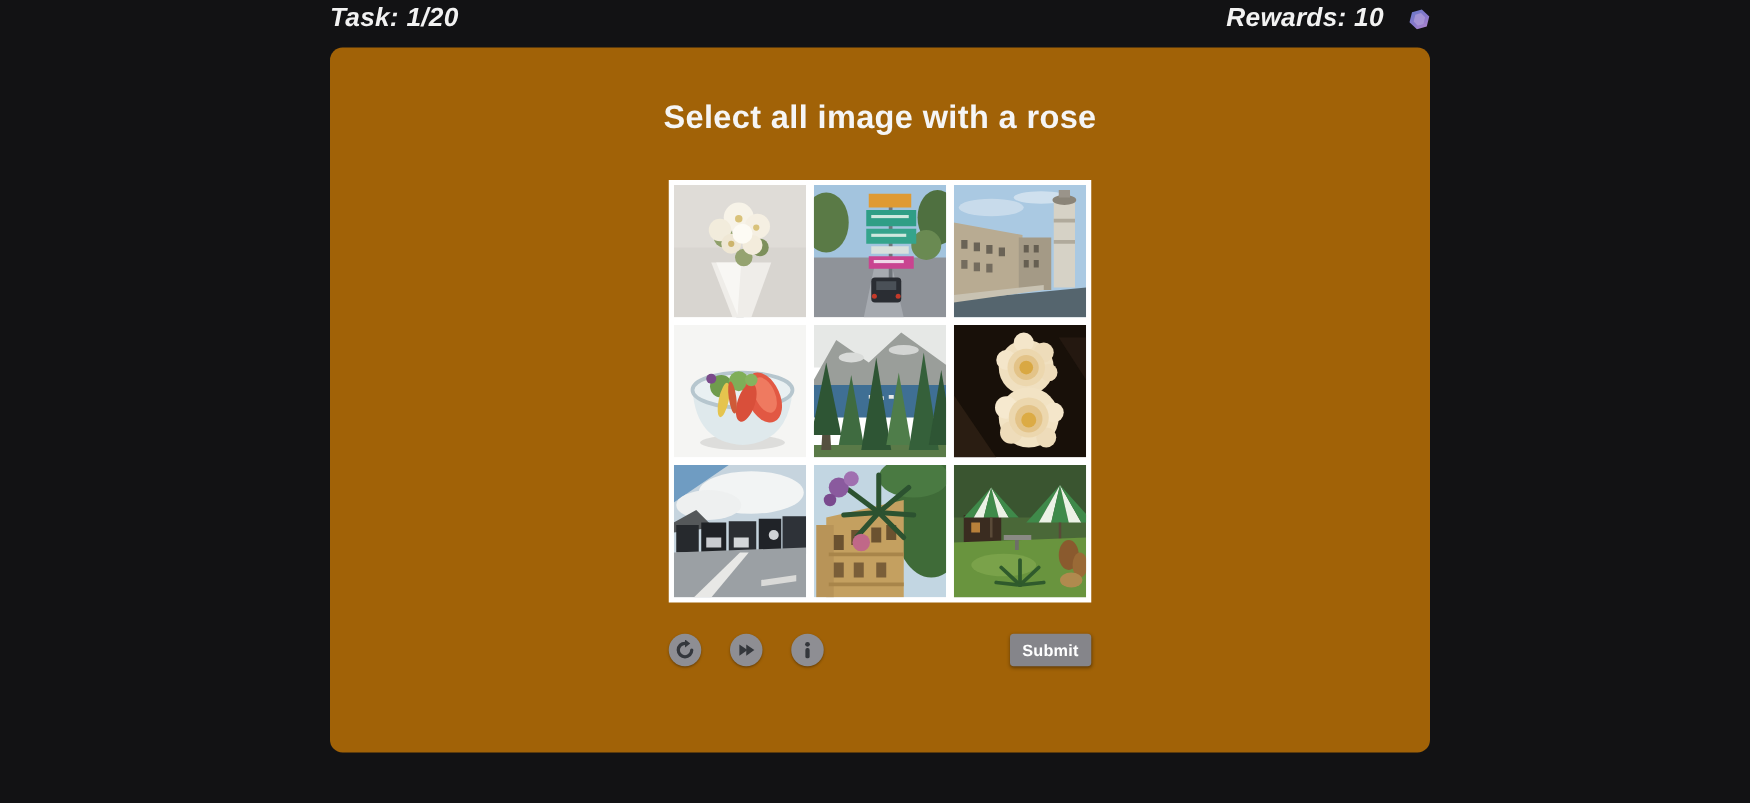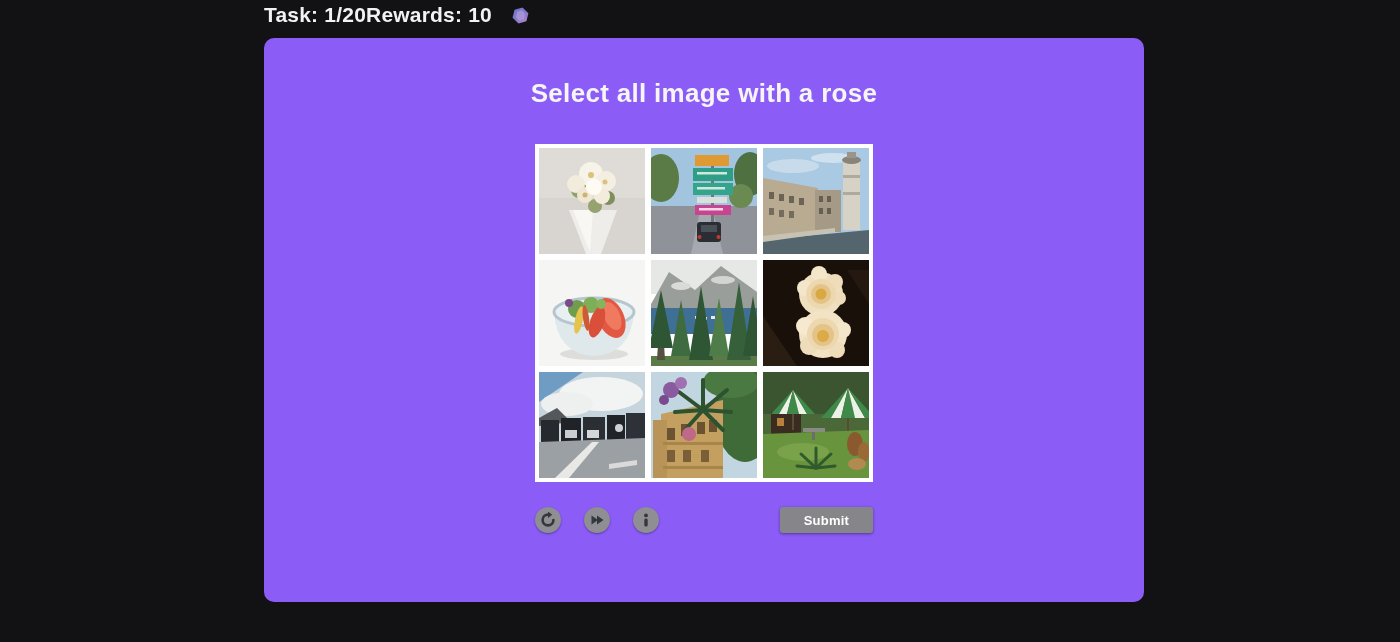--- a/index.html
+++ b/index.html
@@ -5,29 +5,29 @@
   html,body{margin:0;padding:0;background:#0e0e10;}
   .stage{
     position:relative;width:1400px;height:642px;overflow:hidden;
     background:#121214;
     font-family:"Liberation Sans",sans-serif;
     -webkit-font-smoothing:antialiased;
   }
   
   .header{
     position:absolute;top:0;left:264px;width:880px;height:30px;
-    display:flex;align-items:center;
+    display:flex;justify-content:space-between;align-items:center;font-style:italic;
   }
   .header-text{font-size:21px;font-weight:800;color:#f2f2f2;letter-spacing:.2px;}
   .rewards{display:flex;align-items:center;gap:20px;}
   .gem{width:17px;height:17px;transform:rotate(14deg);opacity:.95;}
   
   .panel{
     position:absolute;top:38px;left:264px;width:880px;height:564px;
-    background:#8b5cf6;border-radius:10px;
+    background:#a16207;border-radius:10px;
   }
   .title{
     margin-top:40px;text-align:center;font-size:26px;font-weight:800;
     color:#f5f5f5;letter-spacing:.3px;
   }
   
   .grid{
     width:338px;margin:35px auto 0;background:#ffffff;
     padding:4px;box-sizing:border-box;
     display:grid;grid-template-columns:repeat(3,106px);
@@ -42,21 +42,21 @@
   .controls{
     width:338px;margin:25px auto 0;display:flex;align-items:center;gap:23px;
   }
   .icon-btn{
     width:26px;height:26px;border-radius:50%;border:0;background:#8e8e93;
     display:flex;align-items:center;justify-content:center;cursor:pointer;
     padding:0;flex:0 0 auto;box-shadow:0 1px 2px rgba(0,0,0,.35);
   }
   .icon-btn svg{display:block;}
   .submit-btn{
-    margin-left:auto;height:26px;min-width:64px;padding:0 24px;border:0;
+    margin-left:auto;height:26px;min-width:64px;padding:0 10px;border:0;
     background:#85858a;border-radius:3px;color:#ffffff;font-size:13px;
     font-weight:700;font-family:"Liberation Sans",sans-serif;cursor:pointer;
     box-shadow:0 1px 3px rgba(0,0,0,.4);letter-spacing:.2px;
   }
 </style>
 </head>
 <body>
 
 <div class="stage">
 

